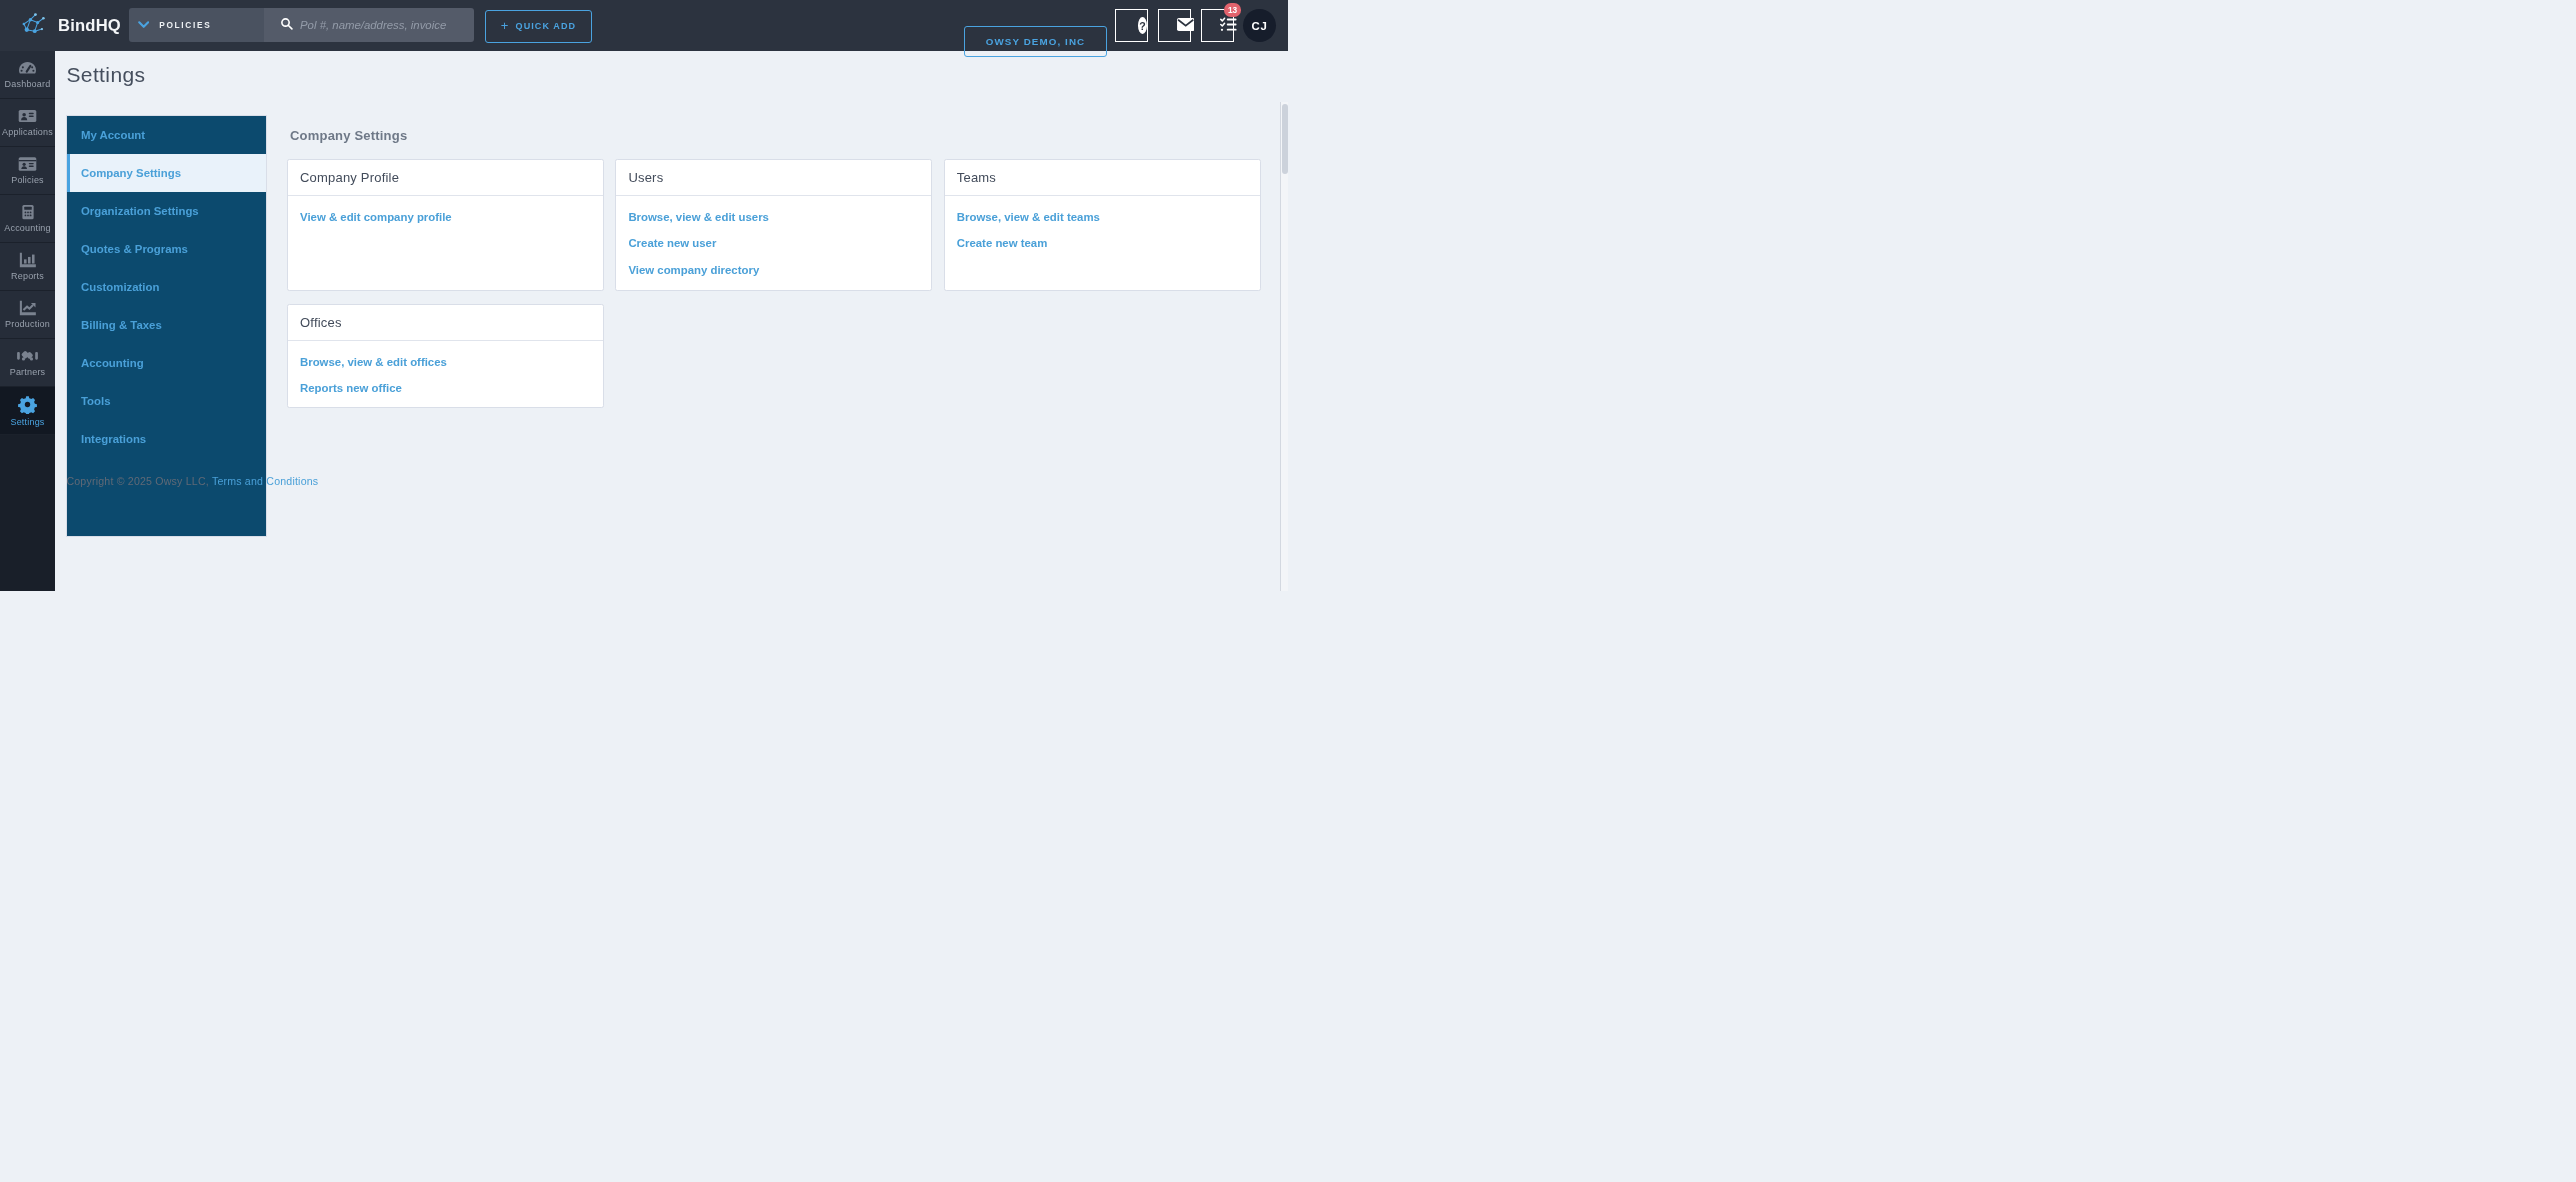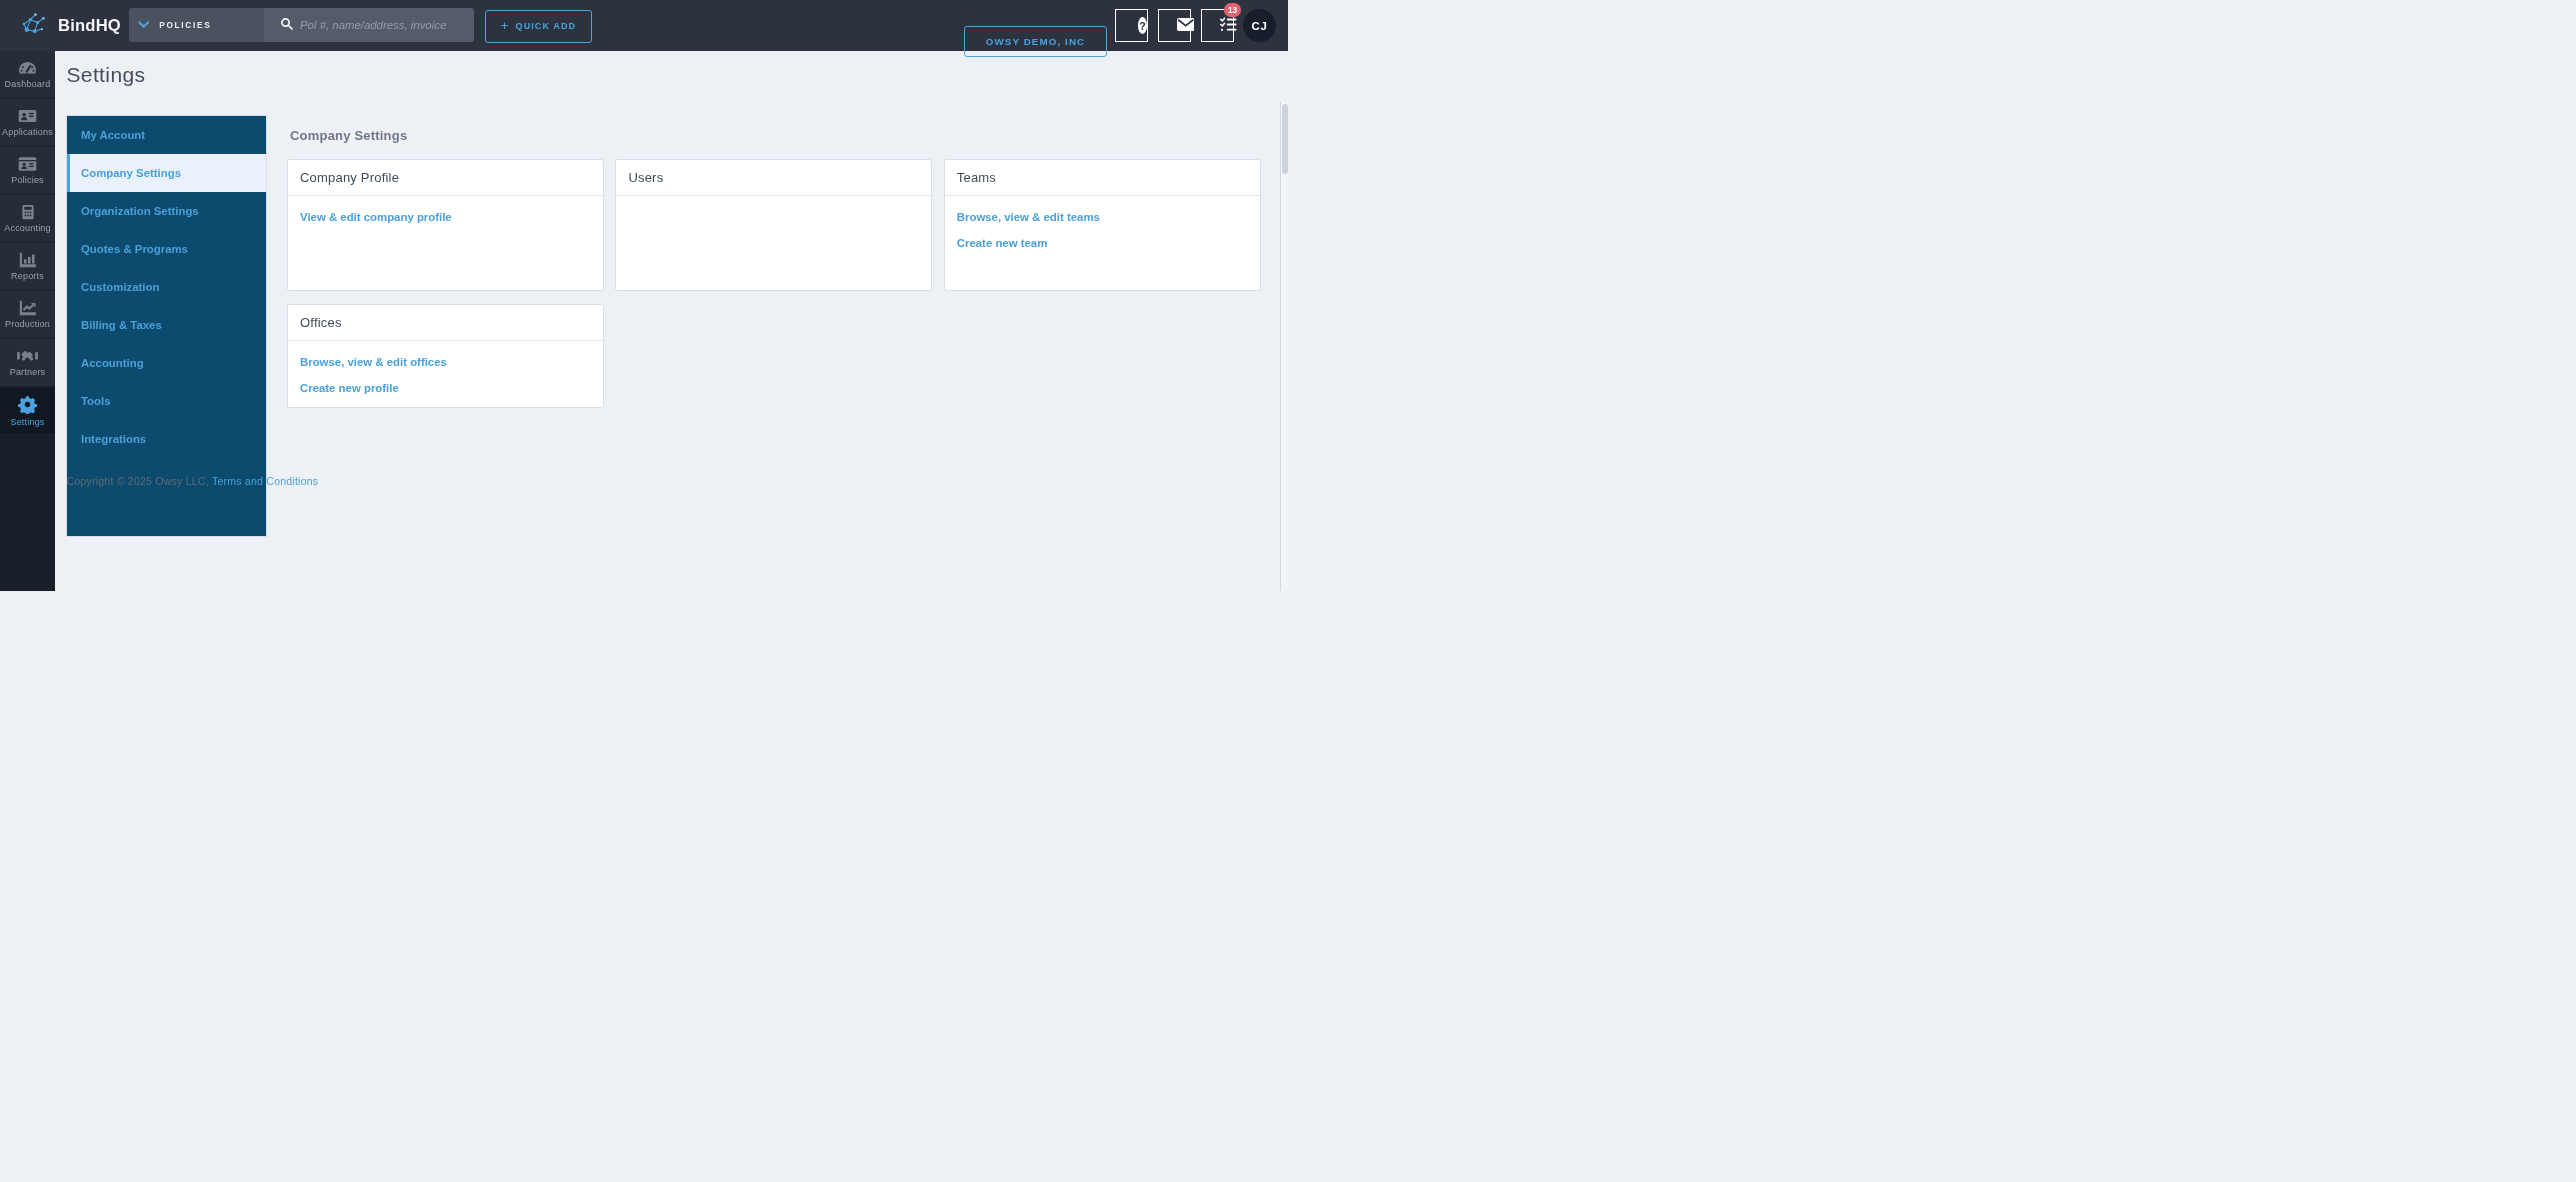--- a/index.html
+++ b/index.html
@@ -269,33 +269,38 @@
   <h2 class="section-heading">Company Settings</h2>
   <div class="cards" id="cards">
       <section class="card">
         <h3>Company Profile</h3>
         <div class="body">
           <a>View &amp; edit company profile</a>
         </div>
       </section>
       <section class="card">
         <h3>Users</h3>
+        <div class="body">
+          <a>Browse, view &amp; edit users</a>
+          <a>Create new user</a>
+          <a>View company directory</a>
+        </div>
       </section>
       <section class="card">
         <h3>Teams</h3>
         <div class="body">
           <a>Browse, view &amp; edit teams</a>
           <a>Create new team</a>
         </div>
       </section>
       <section class="card">
         <h3>Offices</h3>
         <div class="body">
           <a>Browse, view &amp; edit offices</a>
-          <a>Create new profile</a>
+          <a>Reports new office</a>
         </div>
       </section>
     </div>
   <div class="footer">
     <span>Copyright © 2025 Owsy LLC, </span><a>Terms and Conditions</a>
   </div>
   <div class="scroll-track">
     <div class="scroll-thumb"></div>
   </div>
 </main>

